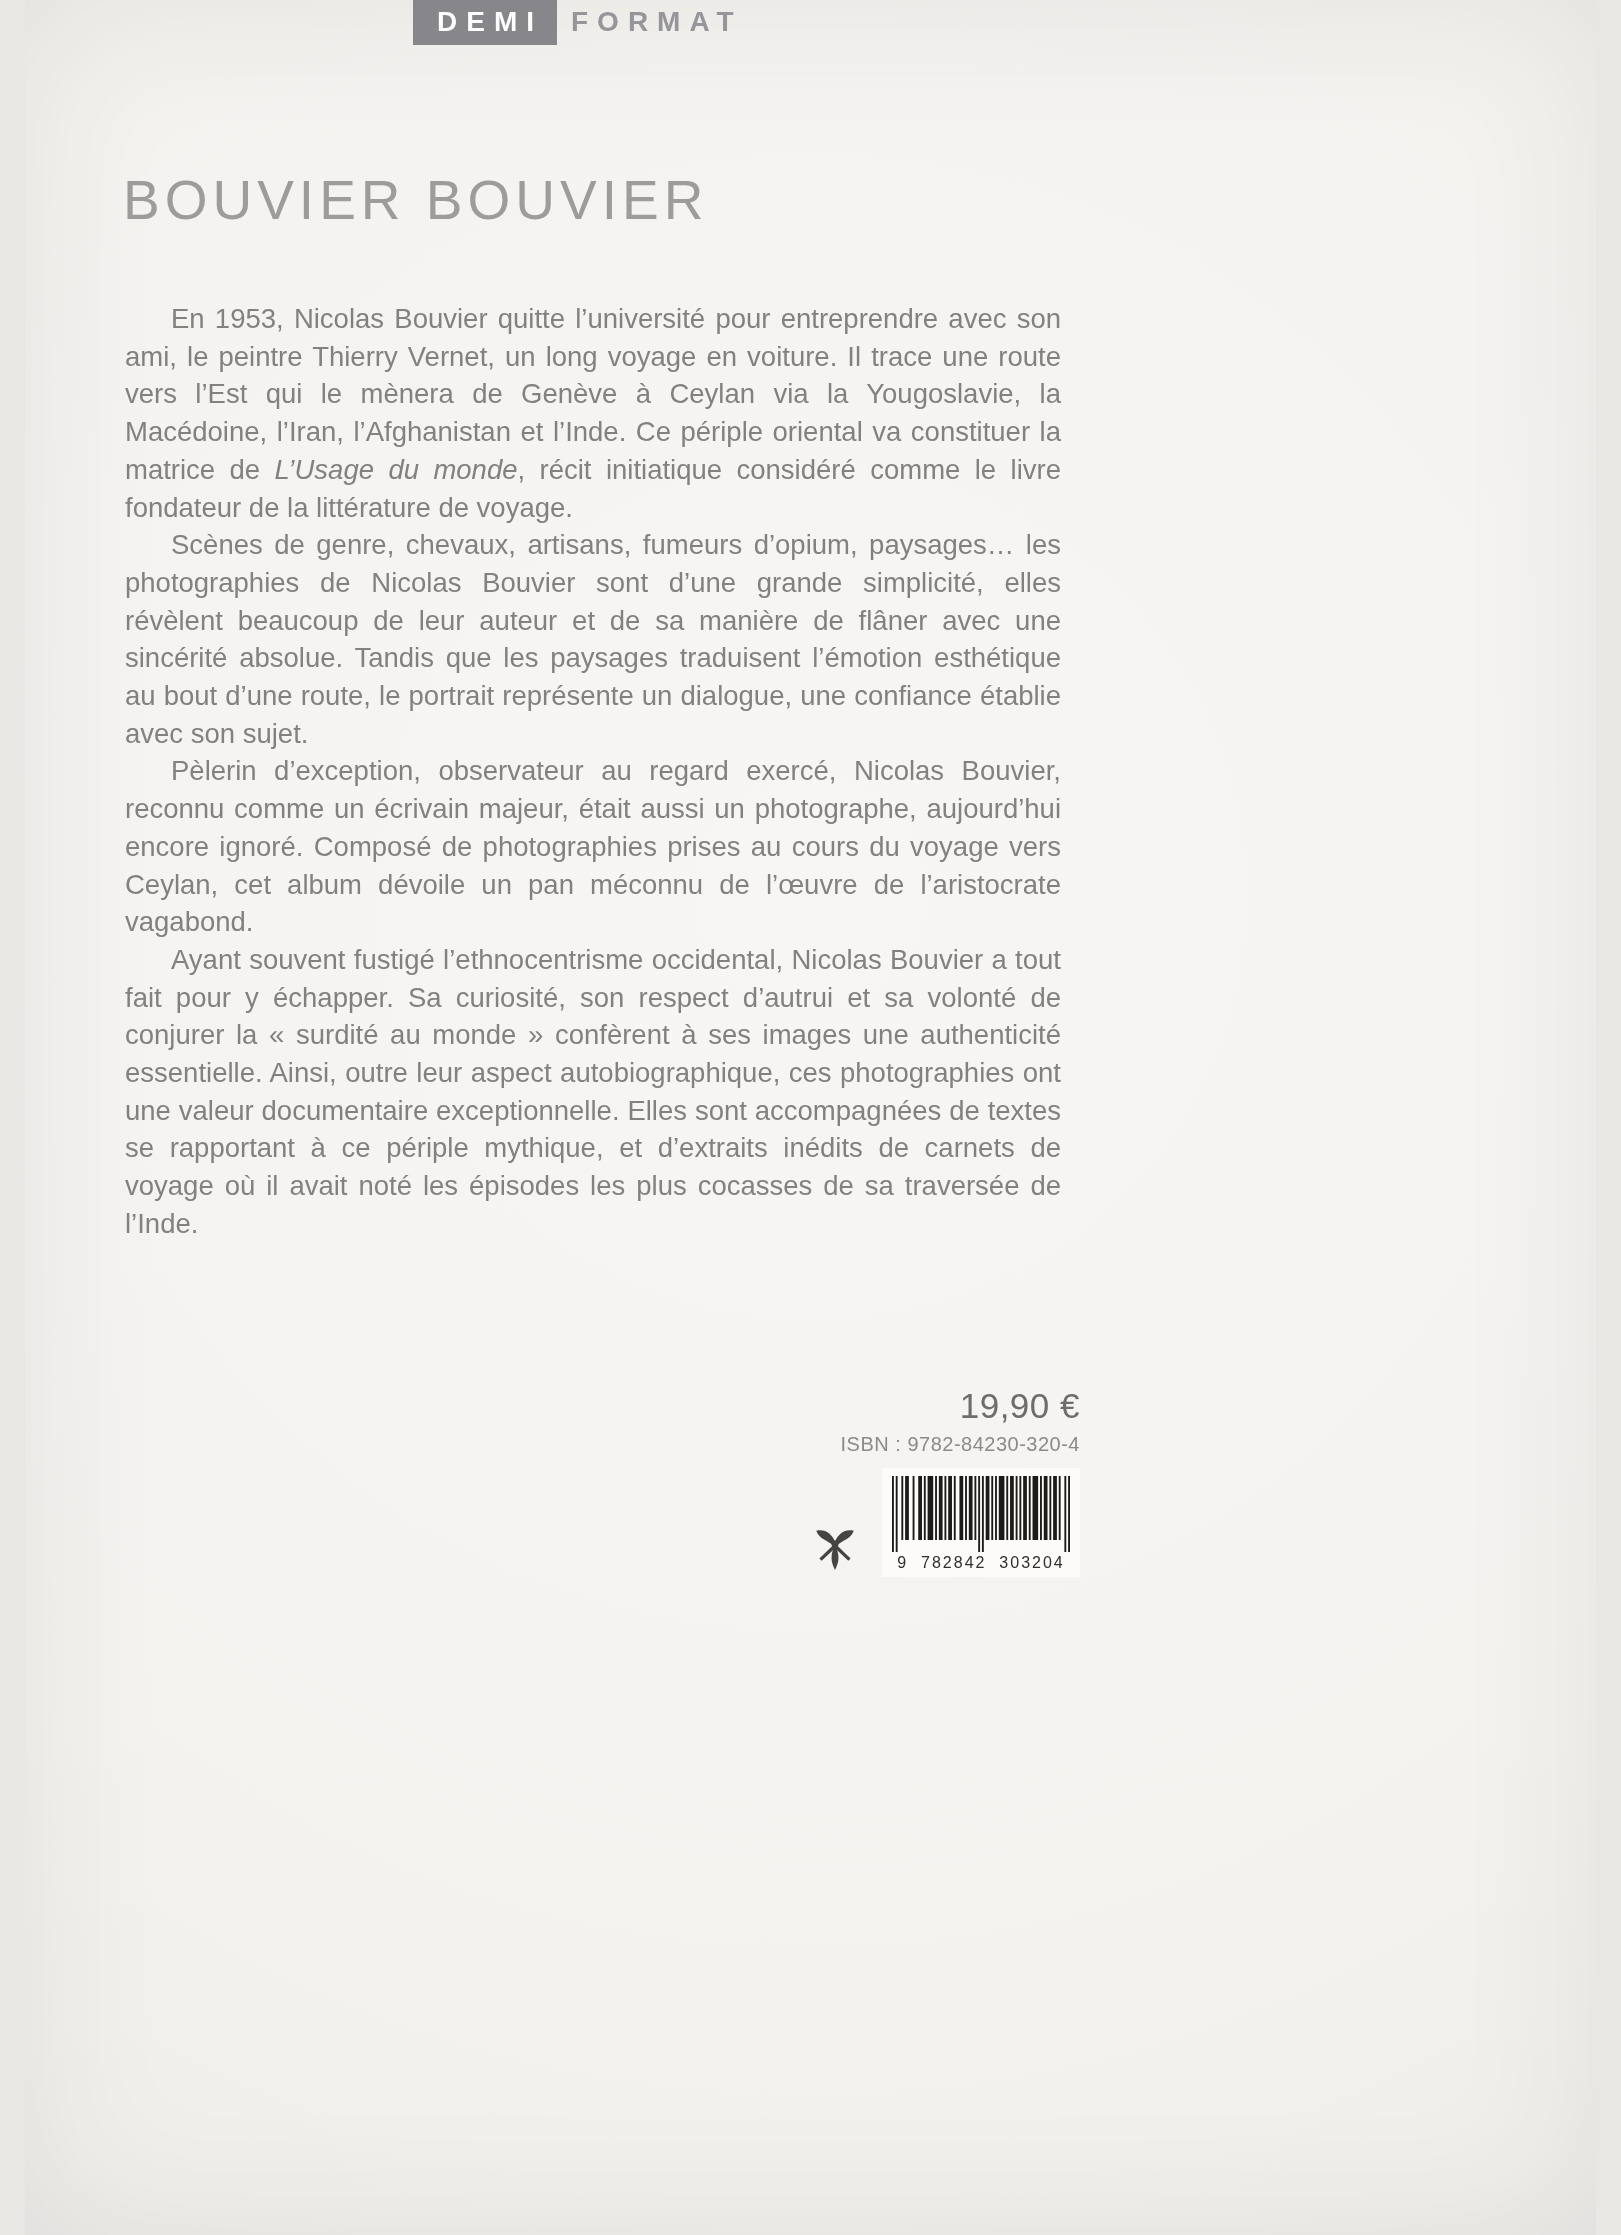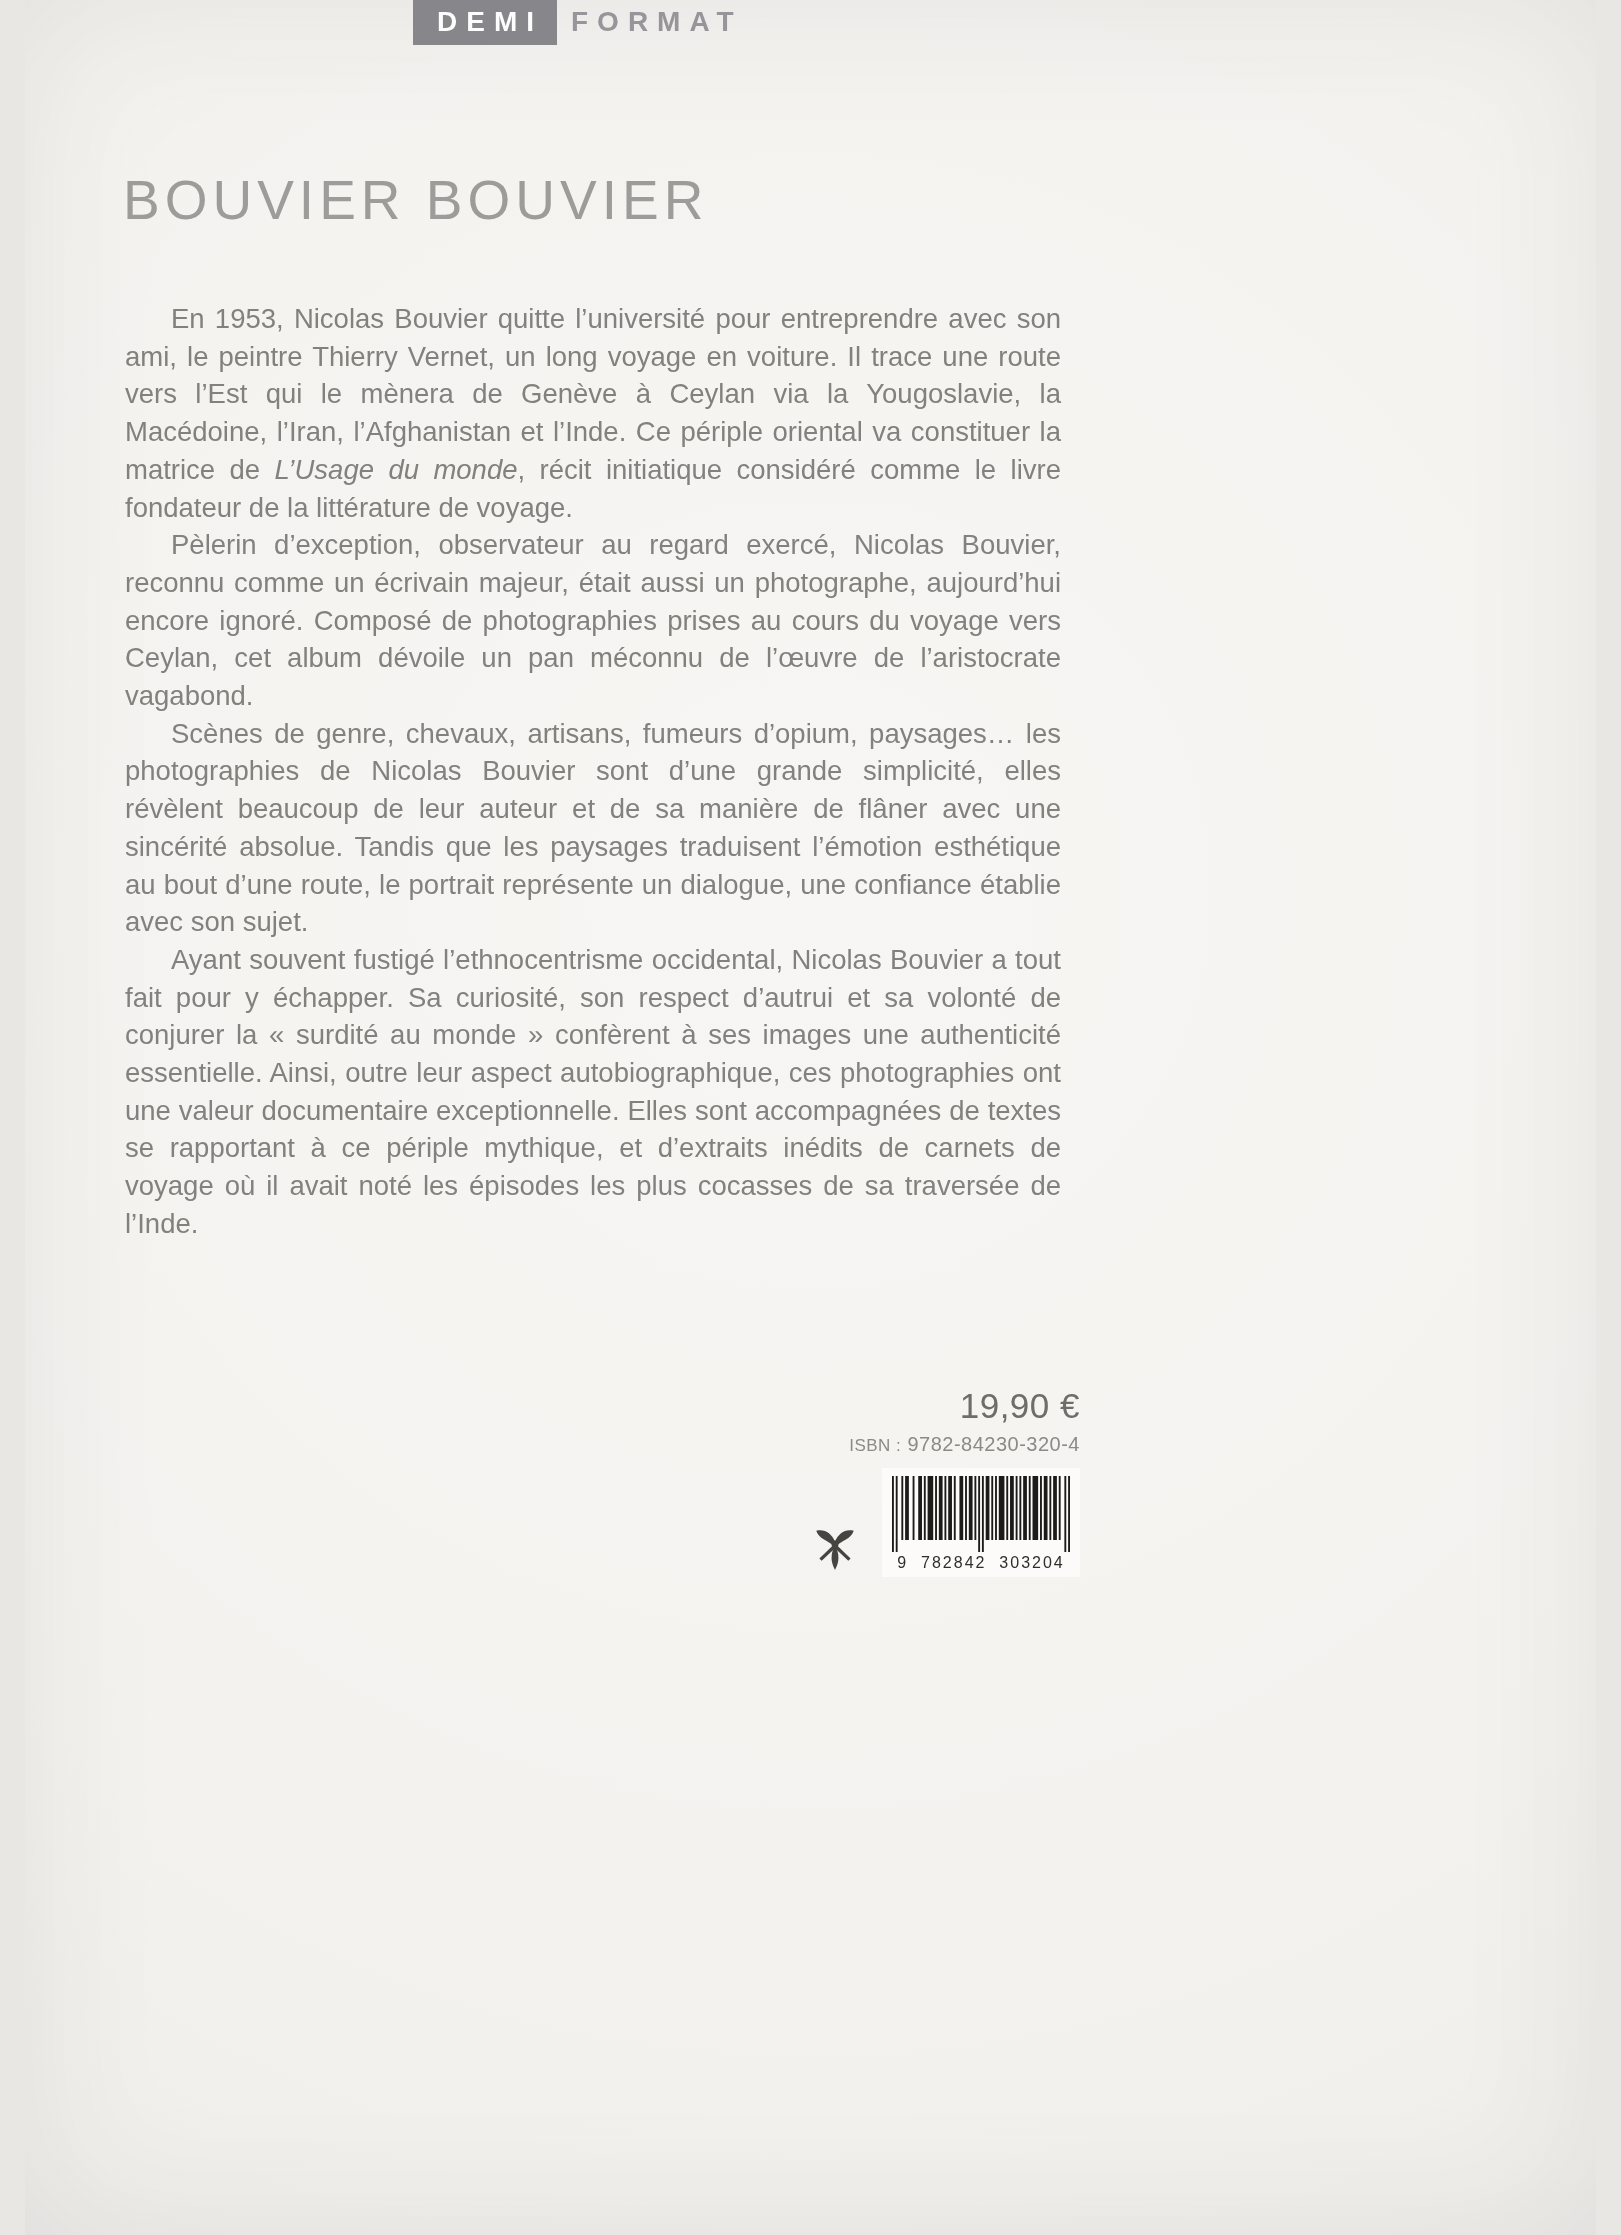--- a/index.html
+++ b/index.html
@@ -45,21 +45,21 @@
   .body-text p { margin: 0; text-indent: 46px; }
   .body-text em { font-style: italic; margin-top: 47px; }
 
   
   .commerce {
     position: absolute; top: 1362px; right: 516px;
     text-align: right;
   }
   .price { font-size: 35px; color: #6e6d6b; letter-spacing: 0.5px; margin-top: 24px; }
   .isbn { margin-top: 7px; font-size: 20px; color: #8b8a87; letter-spacing: 0.5px; }
-  .isbn-label { font-size: 17px; }
+  .isbn-label { font-size: 20px; }
   .barcode-row {
     margin-top: 12px;
     display: flex; align-items: flex-end; justify-content: flex-end; gap: 22px;
   }
   .publisher-logo { width: 50px; height: 56px; fill: #454440; display: block; margin-bottom: 2px; }
   .barcode-box { background: #fcfbfa; padding: 8px 10px 5px 10px; }
   .barcode-bars { display: block; width: 178px; height: 76px; }
   .barcode-bars rect { fill: #1c1b19; }
   .barcode-digits {
     margin-top: 2px; text-align: center;
@@ -74,22 +74,22 @@
 
   <header class="brand">
     <span class="brand-demi">DEMI</span>
     <span class="brand-format">FORMAT</span>
   </header>
 
   <h1 class="title">BOUVIER BOUVIER</h1>
 
   <main class="body-text">
     <p><span>En 1953, Nicolas Bouvier quitte l’université pour entreprendre avec son ami, le peintre Thierry Vernet, un long voyage en voiture. Il trace une route vers l’Est qui le mènera de Genève à Ceylan via la Yougoslavie, la Macédoine, l’Iran, l’Afghanistan et l’Inde. Ce périple oriental va constituer la matrice de </span><em>L’Usage du monde</em><span>, récit initiatique considéré comme le livre fondateur de la littérature de voyage.</span></p>
+    <p>Scènes de genre, chevaux, artisans, fumeurs d’opium, paysages… les photographies de Nicolas Bouvier sont d’une grande simplicité, elles révèlent beaucoup de leur auteur et de sa manière de flâner avec une sincérité absolue. Tandis que les paysages traduisent l’émotion esthétique au bout d’une route, le portrait représente un dialogue, une confiance établie avec son sujet.</p>
     <p>Pèlerin d’exception, observateur au regard exercé, Nicolas Bouvier, reconnu comme un écrivain majeur, était aussi un photographe, aujourd’hui encore ignoré. Composé de photographies prises au cours du voyage vers Ceylan, cet album dévoile un pan méconnu de l’œuvre de l’aristocrate vagabond.</p>
-    <p>Scènes de genre, chevaux, artisans, fumeurs d’opium, paysages… les photographies de Nicolas Bouvier sont d’une grande simplicité, elles révèlent beaucoup de leur auteur et de sa manière de flâner avec une sincérité absolue. Tandis que les paysages traduisent l’émotion esthétique au bout d’une route, le portrait représente un dialogue, une confiance établie avec son sujet.</p>
     <p>Ayant souvent fustigé l’ethnocentrisme occidental, Nicolas Bouvier a tout fait pour y échapper. Sa curiosité, son respect d’autrui et sa volonté de conjurer la « surdité au monde » confèrent à ses images une authenticité essentielle. Ainsi, outre leur aspect autobiographique, ces photographies ont une valeur documentaire exceptionnelle. Elles sont accompagnées de textes se rapportant à ce périple mythique, et d’extraits inédits de carnets de voyage où il avait noté les épisodes les plus cocasses de sa traversée de l’Inde.</p>
   </main>
 
   <div class="commerce">
     <div class="price">19,90 €</div>
     <div class="isbn">
       <span class="isbn-label">ISBN :</span>
       <span>9782-84230-320-4</span>
     </div>
     <div class="barcode-row">

